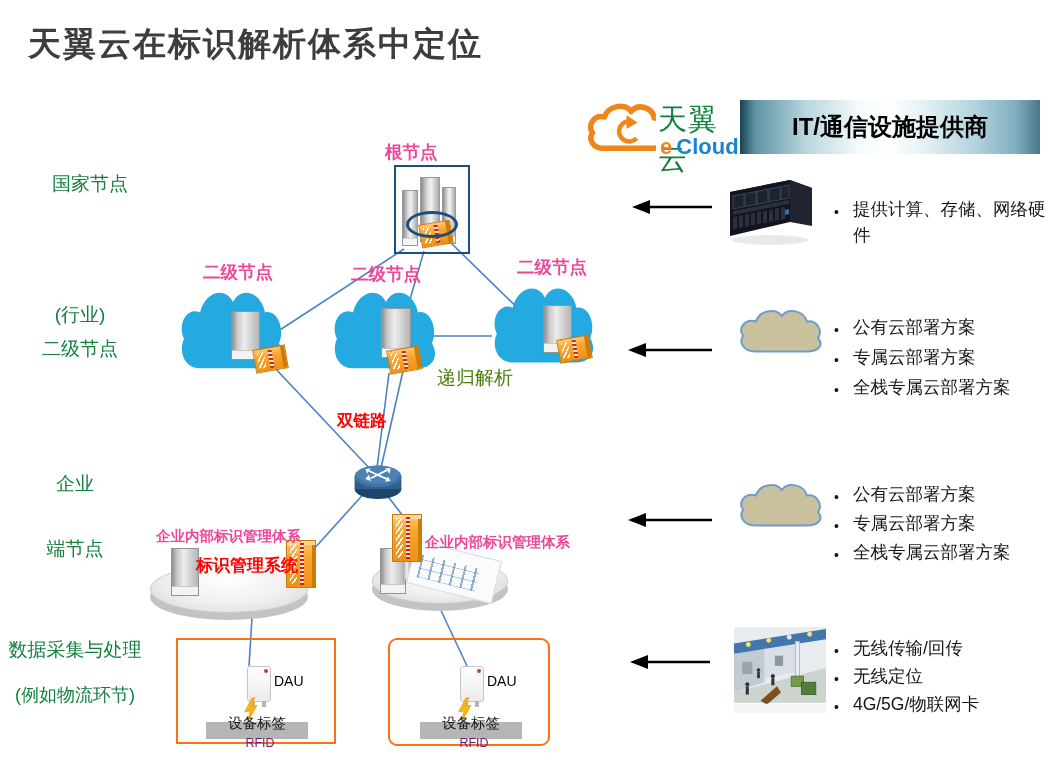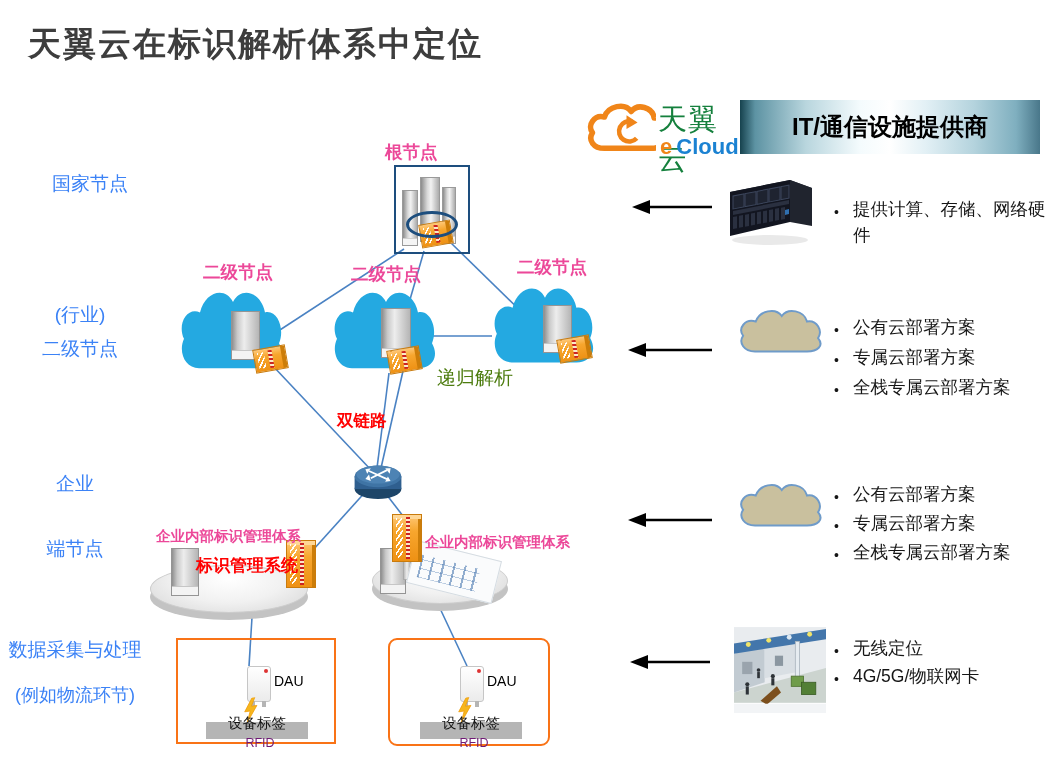--- a/index.html
+++ b/index.html
@@ -2,21 +2,21 @@
 <html><head>
 <meta charset="utf-8">
 <style>
   html,body{margin:0;padding:0;background:#fff;}
   .canvas{position:relative;width:1059px;height:771px;background:#fff;overflow:hidden;
           font-family:"Liberation Sans","DejaVu Sans",sans-serif;color:#111;}
   .abs{position:absolute;}
   .page-title{left:28px;top:22px;font-size:33px;font-weight:700;color:#3d3d3d;letter-spacing:2px;z-index:5;}
 
   
-  .side-label{z-index:5;font-size:19px;color:#3b82f6;text-align:center;}
+  .side-label{z-index:5;font-size:19px;color:#15803d;text-align:center;}
   .side-label.small{font-size:18px;margin-top:12px;}
 
   
   .logo-wrap{left:586px;top:98px;width:160px;height:66px;z-index:5;}
   .logo-brand{position:absolute;left:72px;top:2px;font-size:29px;font-weight:400;color:#15803d;letter-spacing:1px;}
   .logo-sub{position:absolute;left:74px;top:36px;font-size:22px;font-weight:700;}
   .logo-sub .e{color:#f08519;}
   .logo-sub .c{color:#1b82d2;margin-left:4px;}
 
   
@@ -340,20 +340,23 @@
           <rect x="36.5" y="50" width="3" height="7"></rect>
         <circle cx="24" cy="42" r="1.8"></circle>
           <rect x="22.7" y="44" width="2.6" height="6"></rect>
       </g>
       <polygon points="26,72 42,58 46,64 32,76" fill="#7c4f1d"></polygon>
       <rect y="75" width="90" height="9" fill="#f2f4f6"></rect>
     </svg>
   </div>
   <div class="abs bullets lh28" style="left:834px;top:634px;">
     <div class="bullet-item">
+        <span>无线传输/回传</span>
+      </div>
+    <div class="bullet-item">
         <span>无线定位</span>
       </div>
     <div class="bullet-item">
         <span>4G/5G/物联网卡</span>
       </div>
   </div>
 
 </div>
 
 </body></html>

